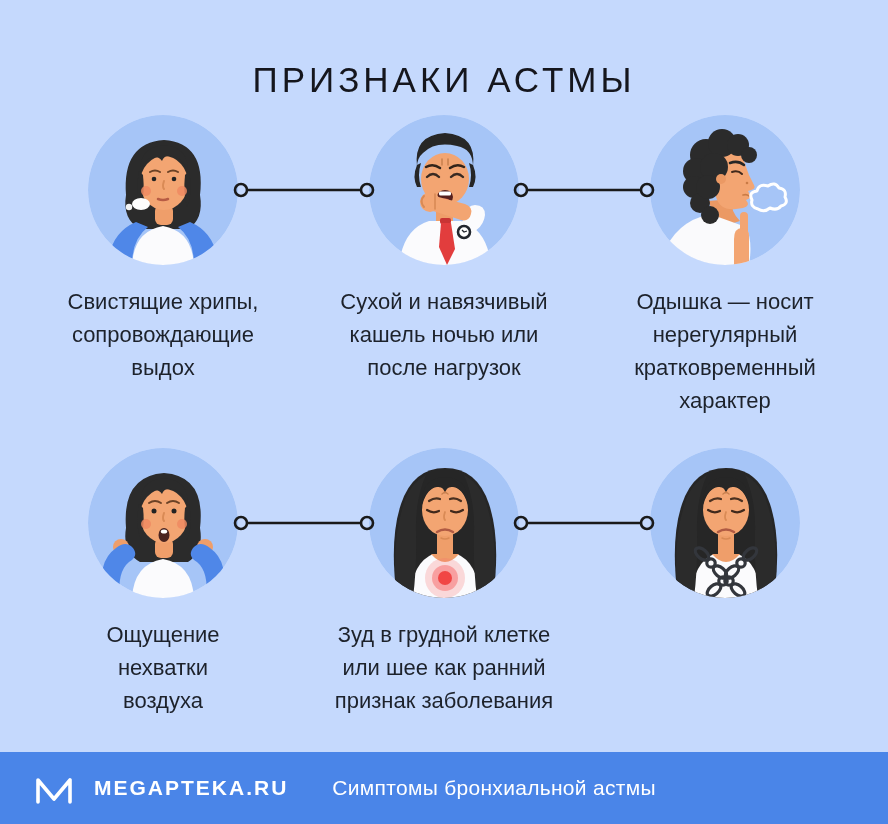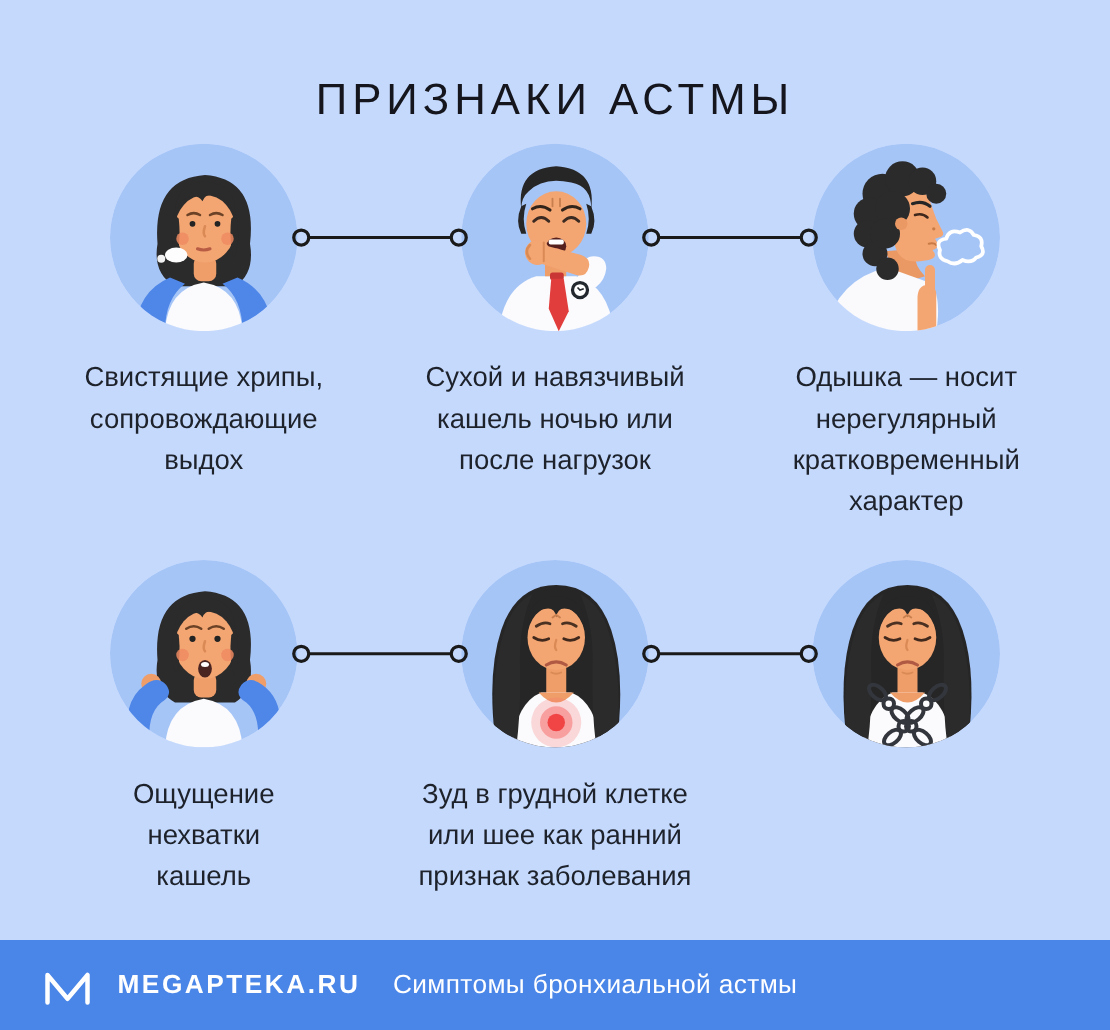--- a/index.html
+++ b/index.html
@@ -32,21 +32,21 @@
   .connector.c3{ left:233px; top:515px; }
   .connector.c4{ left:513px; top:515px; }
   .footer{
     position:absolute; left:0; bottom:0; width:888px; height:72px;
     background:#4a85e8; display:flex; align-items:center;
     box-sizing:border-box; padding-left:30px;
   }
   .footer .logo{ width:48px; height:40px; margin-right:16px; flex:0 0 auto; }
   .footer .brand{
     color:#ffffff; font-size:21px; font-weight:bold;
-    letter-spacing:2px; margin-right:26px; white-space:nowrap;
+    letter-spacing:2px; margin-right:44px; white-space:nowrap;
   }
   .footer .tagline{
     color:#ffffff; font-size:21px; font-weight:normal;
     letter-spacing:0.3px; white-space:nowrap;
   }
 </style>
 </head>
 <body>
 
 <div class="canvas">
@@ -201,21 +201,21 @@
           <circle cx="58" cy="76" r="5" fill="#ee8a61" opacity="0.85"></circle>
           <circle cx="94" cy="76" r="5" fill="#ee8a61" opacity="0.85"></circle>
           <path d="M76 65 Q74 71 76 73" stroke="#d98a55" stroke-width="2" fill="none" stroke-linecap="round"></path>
           <ellipse cx="76" cy="87" rx="5.5" ry="7" fill="#4a2420"></ellipse>
           <ellipse cx="76" cy="83.5" rx="3.2" ry="2" fill="#ffffff"></ellipse>
         </g>
       </svg>
     </div>
     <p class="caption">Ощущение
 нехватки
-кашель</p>
+воздуха</p>
   </div>
 
   <div class="cell r2c2">
     <div class="circle-wrap">
       <svg width="150" height="150" viewBox="0 0 150 150">
         <defs>
             <clipPath id="cp5">
               <circle cx="75" cy="75" r="75"></circle>
             </clipPath>
           </defs>

